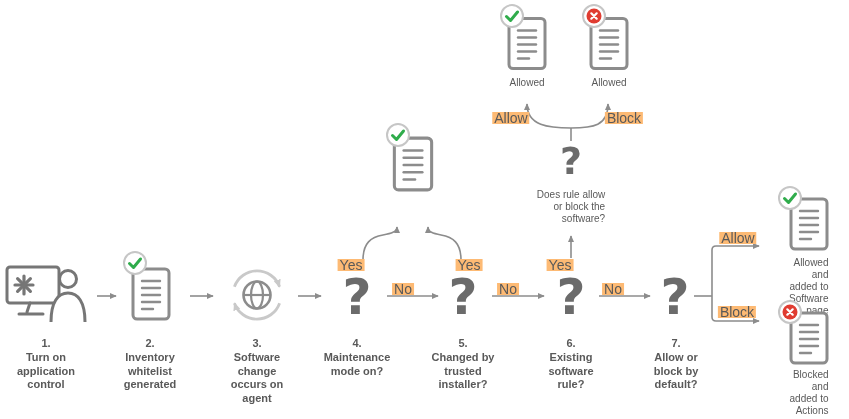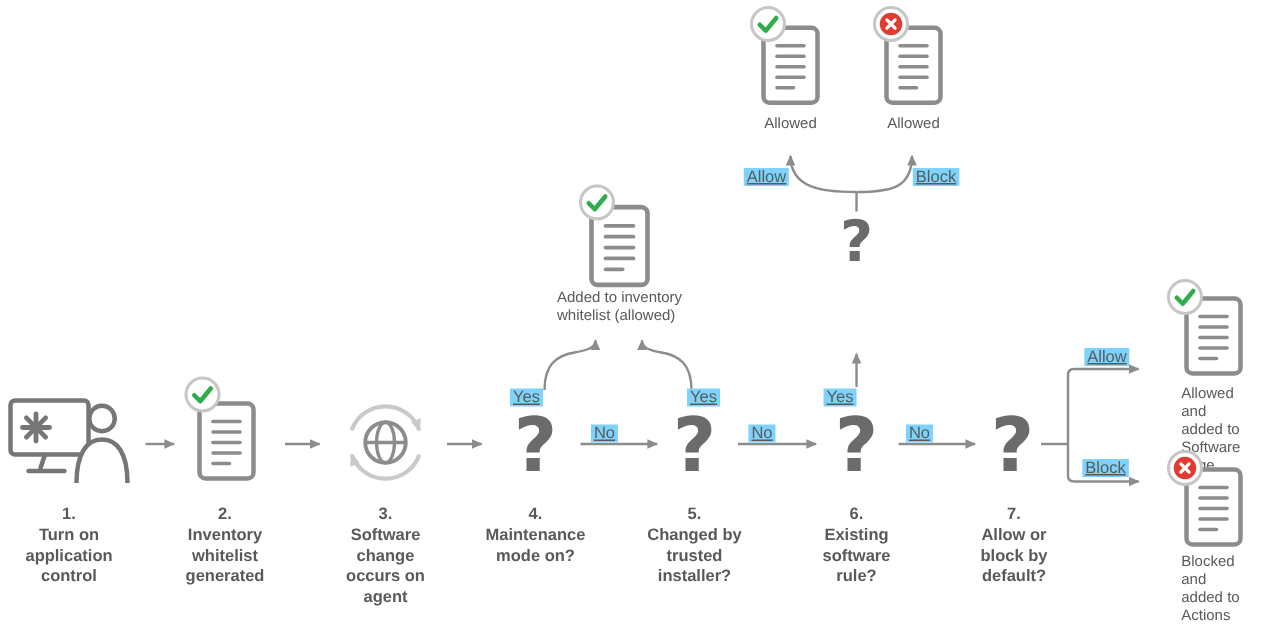--- a/index.html
+++ b/index.html
@@ -9,27 +9,26 @@
   }
   .icon{position:absolute;}
   .icon svg{display:block;}
   .step-label{
     position:absolute;transform:translateX(-50%);
     font-size:11px;font-weight:bold;color:#595959;text-align:center;
     white-space:pre-line;line-height:1.25;
   }
   .edge-label{
     position:absolute;transform:translateX(-50%);
-    font-size:11px;color:#595959;line-height:12px;background:#7dd3fc;padding:0 2px;
+    font-size:14px;color:#595959;line-height:12px;background:#fdba74;padding:0 2px;
     white-space:nowrap;
-    text-decoration:underline;
   }
   .desc-label{
     position:absolute;transform:translateX(-50%);
-    font-size:10px;color:#595959;text-align:left;white-space:pre-line;line-height:1.2;
+    font-size:10px;color:#595959;text-align:right;white-space:pre-line;line-height:1.2;
   }
   .qmark{
     position:absolute;transform:translateX(-50%);
     font-family:"DejaVu Sans", sans-serif;font-weight:bold;color:#6b6b6b;line-height:1;
   }
   .q-big{font-size:50px;}
   .q-mid{font-size:38px;}
   .connectors{position:absolute;left:0;top:0;}
   .defs-svg{position:absolute;width:0;height:0;}
 </style>
@@ -138,24 +137,25 @@
   <div class="icon" style="left:392px;top:136px">
     <svg width="42" height="56" viewBox="0 0 40 54">
         <use href="#doc"></use>
       </svg>
   </div>
   <div class="icon" style="left:385px;top:122px">
     <svg width="26" height="26" viewBox="0 0 26 26">
         <use href="#check"></use>
       </svg>
   </div>
-  <div class="desc-label" style="left:413px;top:193px">Added to inventory
-whitelist (allowed)</div>
 
   <div class="qmark q-mid" style="left:571px;top:142px">?</div>
+  <div class="desc-label" style="left:571px;top:189px">Does rule allow
+or block the
+software?</div>
 
   <div class="icon" style="left:507px;top:15px">
     <svg width="40" height="57" viewBox="0 0 40 54">
         <use href="#doc"></use>
       </svg>
   </div>
   <div class="icon" style="left:499px;top:3px">
     <svg width="26" height="26" viewBox="0 0 26 26">
         <use href="#check"></use>
       </svg>

